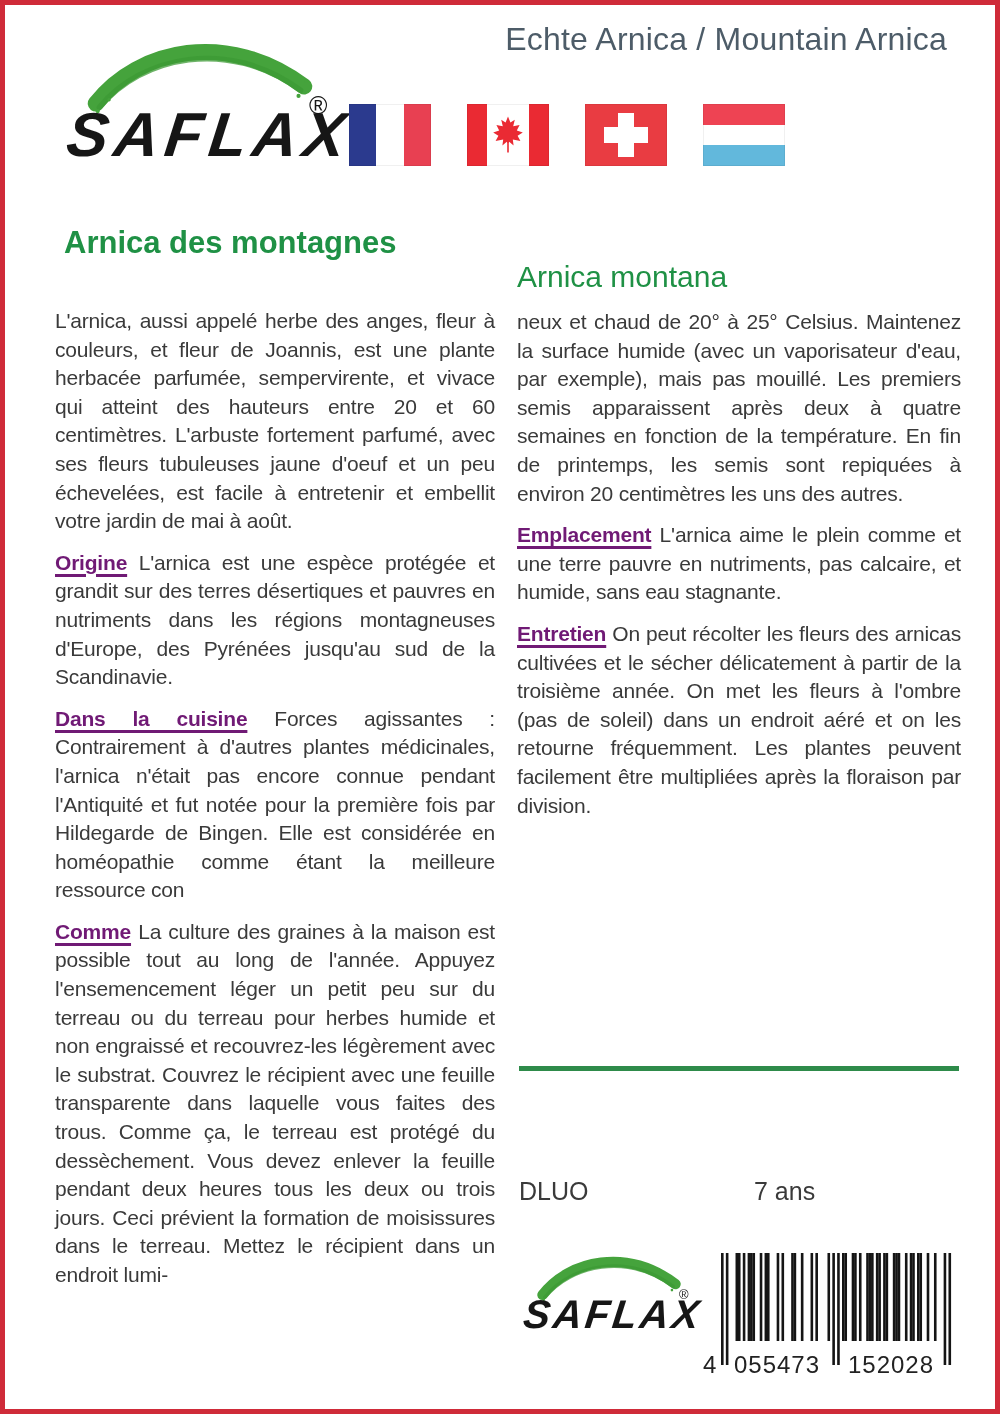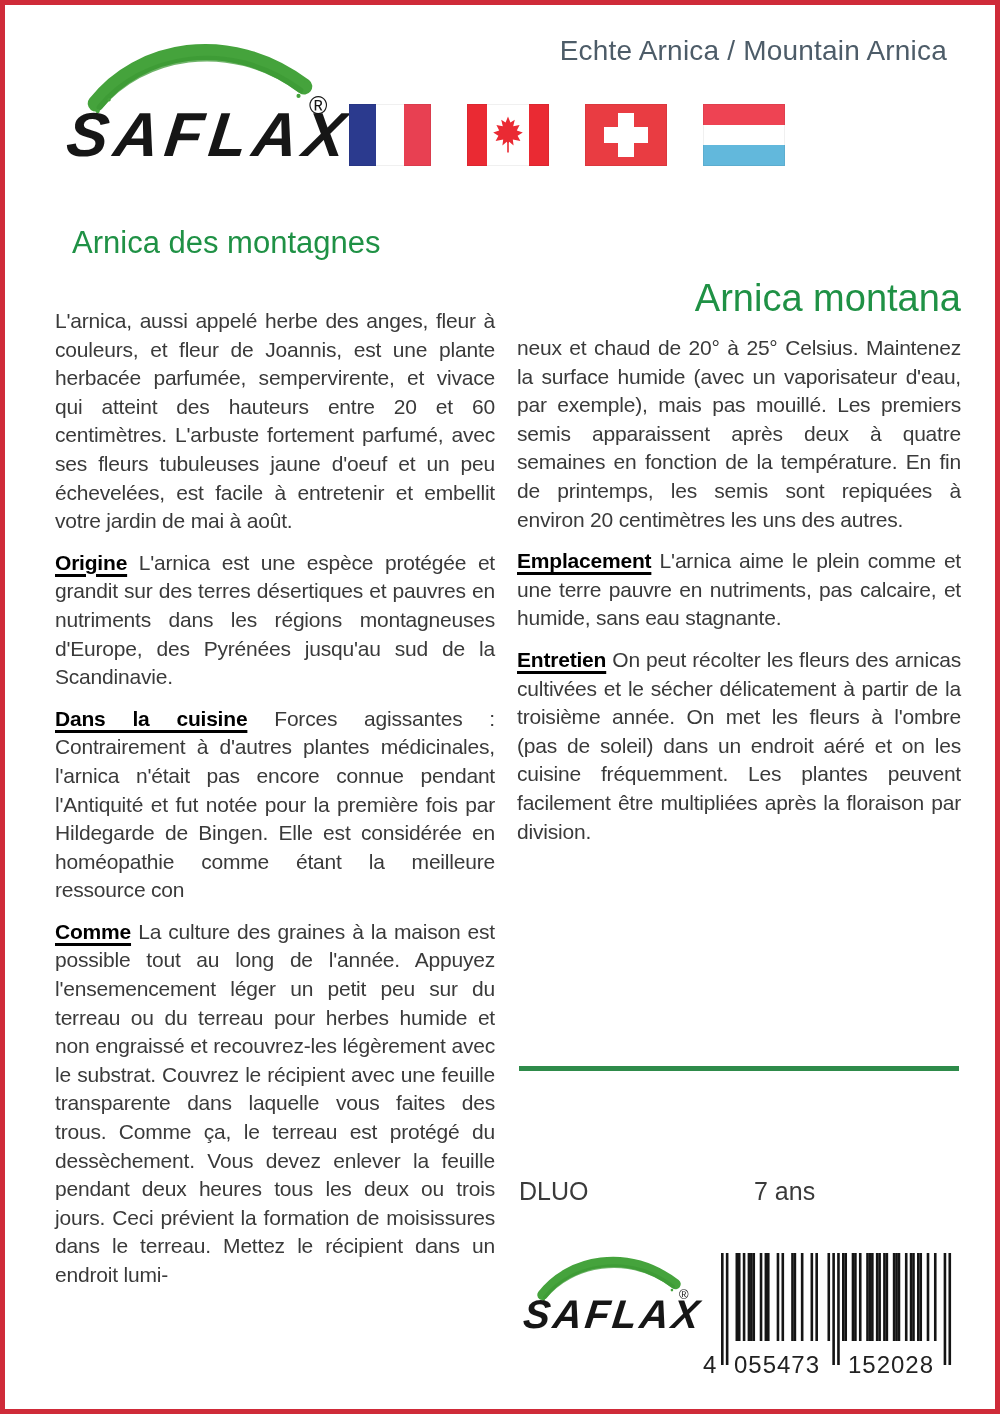--- a/index.html
+++ b/index.html
@@ -3,22 +3,22 @@
 <meta charset="utf-8">
 <style>
   html,body{margin:0;padding:0;background:#fff;}
   #page{
     position:relative;width:1000px;height:1414px;box-sizing:border-box;
     border:5px solid #cf2b39;background:#fff;overflow:hidden;
     font-family:"Liberation Sans",sans-serif;color:#3a3a3a;
   }
   
   .subtitle{
-    position:absolute;top:30px;right:48px;
-    font-size:28px;color:#4d5c68;letter-spacing:0.2px;
+    position:absolute;top:16px;right:48px;
+    font-size:32px;color:#4d5c68;letter-spacing:0.2px;
   }
   .logo{position:absolute;}
   .logo .arc{display:block;}
   .logo .brand-text{
     font-style:italic;font-weight:700;color:#161616;
     transform:skewX(-7deg);transform-origin:left bottom;white-space:nowrap;
   }
   .logo .reg{position:absolute;color:#161616;}
   .logo-big{left:52px;top:36px;width:300px;}
   .logo-big .arc{width:238px;height:72px;margin-left:24px;}
@@ -42,27 +42,27 @@
   .flag-lux{background:linear-gradient(180deg,#ee4353 0 33.4%,#fff 33.4% 66.6%,#62b8dc 66.6% 100%);}
   
   .col{position:absolute;}
   .col-left{left:50px;top:220px;width:440px;}
   .col-right{left:512px;top:255px;width:444px;}
   .col p{
     margin:0 0 13px;text-align:justify;
     font-size:21px;line-height:28.6px;letter-spacing:-0.2px;color:#3a3a3a;
   }
   .left-title{
-    margin:0 17px 46px;font-size:31px;font-weight:400;color:#1f9145;letter-spacing:0;
+    margin:0 9px 46px;font-size:31px;font-weight:700;color:#1f9145;letter-spacing:0;
   }
   .right-title{
-    margin:17px 0 14px;font-size:38px;font-weight:400;color:#1f9145;text-align:right;
+    margin:0 0 14px;font-size:30px;font-weight:400;color:#1f9145;
   }
   .sec-head{
-    color:#000000;font-weight:700;
+    color:#701a75;font-weight:700;
     text-decoration:underline;text-decoration-thickness:2.5px;text-underline-offset:4px;margin-top:19px;
   }
   
   .green-rule{position:absolute;left:514px;top:1061px;width:440px;height:5px;background:#2e8b4a;}
   .details{position:absolute;left:514px;top:1172px;width:442px;font-size:25px;}
   .details .row{display:flex;margin-bottom:11px;justify-content:flex-end;}
   .details .label{width:235px;}
   .details .value{flex:1;}
   .barcode{position:absolute;left:696px;top:1246px;}
   .barcode svg{display:block;}
@@ -118,21 +118,21 @@
 
   <div class="col col-right">
     <h2 class="right-title">Arnica montana</h2>
     <p>neux et chaud de 20° à 25° Celsius. Maintenez la surface humide (avec un vaporisateur d'eau, par exemple), mais pas mouillé. Les premiers semis apparaissent après deux à quatre semaines en fonction de la température. En fin de printemps, les semis sont repiquées à environ 20 centimètres les uns des autres.</p>
     <p>
       <span class="sec-head">Emplacement</span>
       <span>L'arnica aime le plein comme et une terre pauvre en nutriments, pas calcaire, et humide, sans eau stagnante.</span>
     </p>
     <p>
       <span class="sec-head">Entretien</span>
-      <span>On peut récolter les fleurs des arnicas cultivées et le sécher délicatement à partir de la troisième année. On met les fleurs à l'ombre (pas de soleil) dans un endroit aéré et on les cuisine fréquemment. Les plantes peuvent facilement être multipliées après la floraison par division.</span>
+      <span>On peut récolter les fleurs des arnicas cultivées et le sécher délicatement à partir de la troisième année. On met les fleurs à l'ombre (pas de soleil) dans un endroit aéré et on les retourne fréquemment. Les plantes peuvent facilement être multipliées après la floraison par division.</span>
     </p>
   </div>
 
   <div class="green-rule"></div>
 
   <div class="details">
     <div class="row">
       <div class="label">DLUO</div>
       <div class="value">7 ans</div>
     </div>

